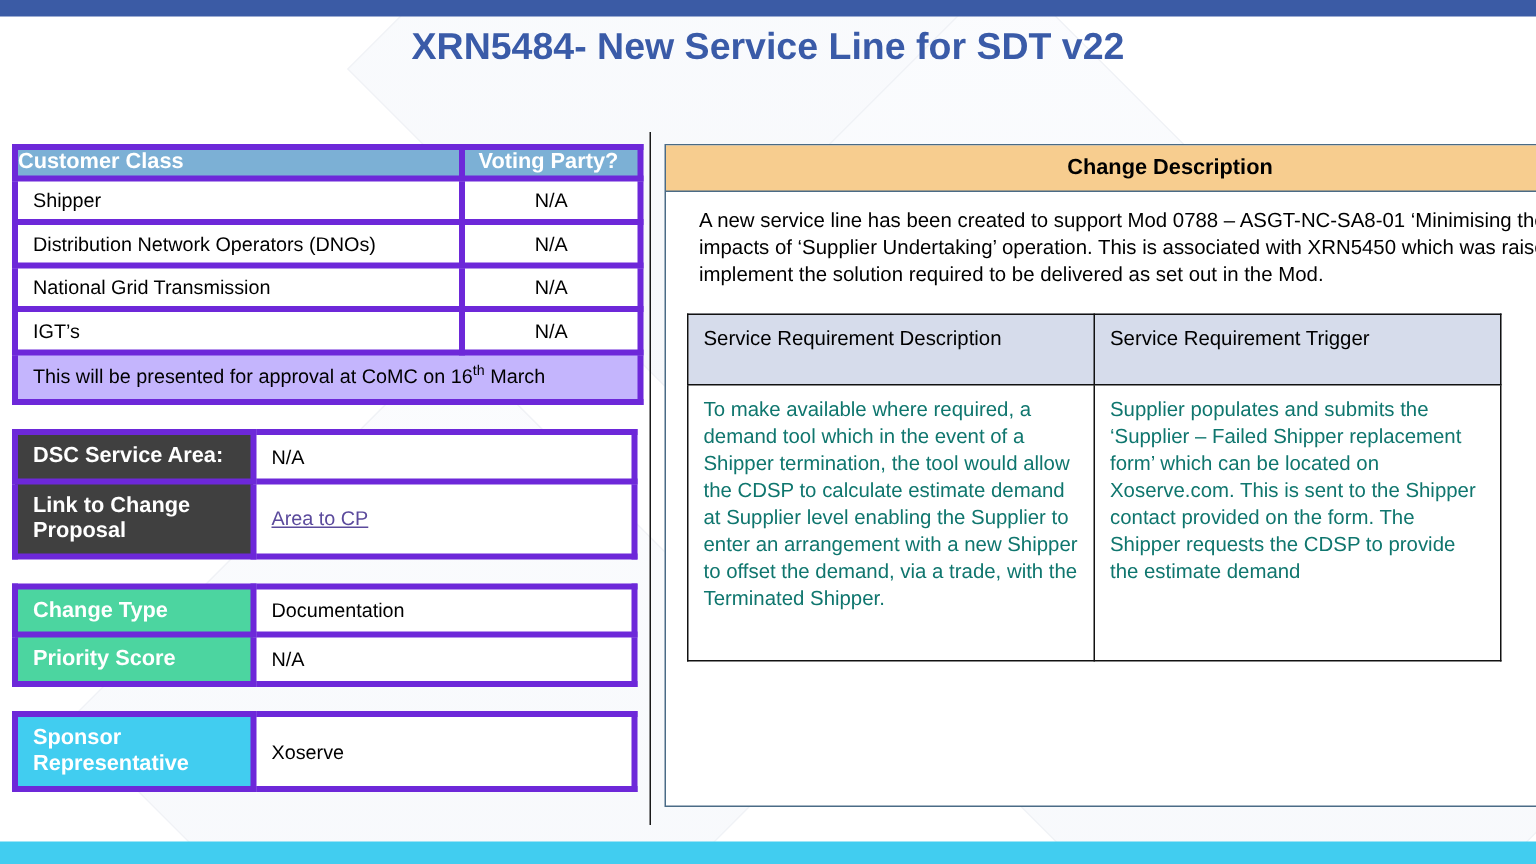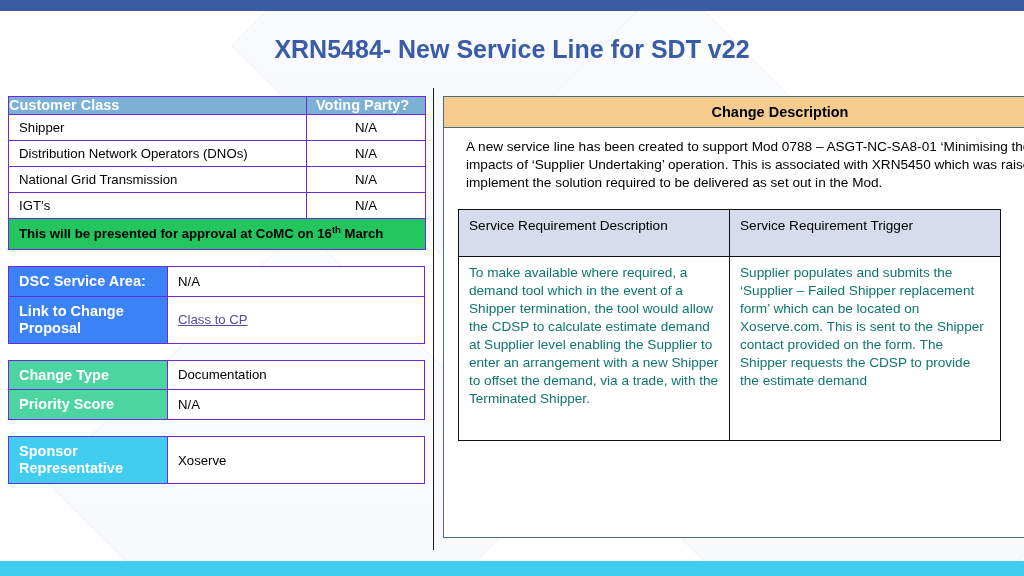--- a/index.html
+++ b/index.html
@@ -42,21 +42,21 @@
     position: absolute;
     left: 0; top: 561px;
     width: 1024px; height: 15px;
     background: #41cdf0;
     z-index: 5;
   }
 
   
   .page-title {
     position: absolute;
-    left: 0; top: 35px;
+    left: 0; top: 17px;
     width: 1024px;
     text-align: center;
     font-size: 25px;
     font-weight: bold;
     color: #3a5ba8;
     letter-spacing: 0px;
     z-index: 4;
   }
 
   
@@ -75,21 +75,21 @@
     width: 417px;
     z-index: 4;
   }
 
   table.grid {
     border-collapse: collapse;
     width: 100%;
     table-layout: fixed;
   }
   table.grid td, table.grid th {
-    border: 1px solid #6d28d9;
+    border: 4px solid #6d28d9;
     padding: 0;
     vertical-align: middle;
     text-align: left;
     margin-top: 10px;
   }
 
   
   .cc-table { border: 1px solid #3f5f7f; }
   .cc-table th {
     background: #7cb0d5;
@@ -107,25 +107,25 @@
     background: #ffffff;
   }
   .cc-table td.val {
     font-size: 13.2px;
     color: #000000;
     text-align: center;
     background: #ffffff;
   }
   .cc-table td.note {
     font-size: 13.2px;
-    font-weight: bold;
+    font-weight: normal;
     color: #000000;
     padding: 5px 8px 6px 10px;
     line-height: 1.3;
-    background: #22c55e;
+    background: #c4b5fd;
   }
   .cc-table td.note sup { font-size: 9.5px; vertical-align: super; }
 
   
   .lv-table { margin-top: 0; }
   .lv-table td.lbl {
     font-size: 14.5px;
     font-weight: bold;
     color: #ffffff;
     padding: 6px 6px 6px 10px;
@@ -136,21 +136,21 @@
     font-size: 13.2px;
     color: #000000;
     background: #ffffff;
     padding: 6px 6px 6px 10px;
   }
   .lv-table td.vl a {
     color: #5b4a9c;
     text-decoration: underline;
   }
 
-  .purple td.lbl { background: #3b82f6; }
+  .purple td.lbl { background: #404040; }
   .purple td, .purple { border-color: #3f5f7f; }
 
   .green td.lbl { background: #4cd5a0; }
   .green td { border-color: #3f7f68; }
 
   .cyan td.lbl { background: #41cdf0; }
   .cyan td { border-color: #3fa8c6; }
   .spacer-16 { height: 16px; }
 
   
@@ -268,21 +268,21 @@
         <col style="width:159px">
         <col>
       </colgroup>
     <tbody>
         <tr>
       <td class="lbl">DSC Service Area:</td>
       <td class="vl">N/A</td>
     </tr>
     <tr>
       <td class="lbl">Link to Change Proposal</td>
-      <td class="vl"><a href="#">Class to CP</a></td>
+      <td class="vl"><a href="#">Area to CP</a></td>
     </tr>
   </tbody>
     </table>
 
   <div class="spacer-16"></div>
 
   <table class="grid lv-table green">
     <colgroup>
         <col style="width:159px">
         <col>

